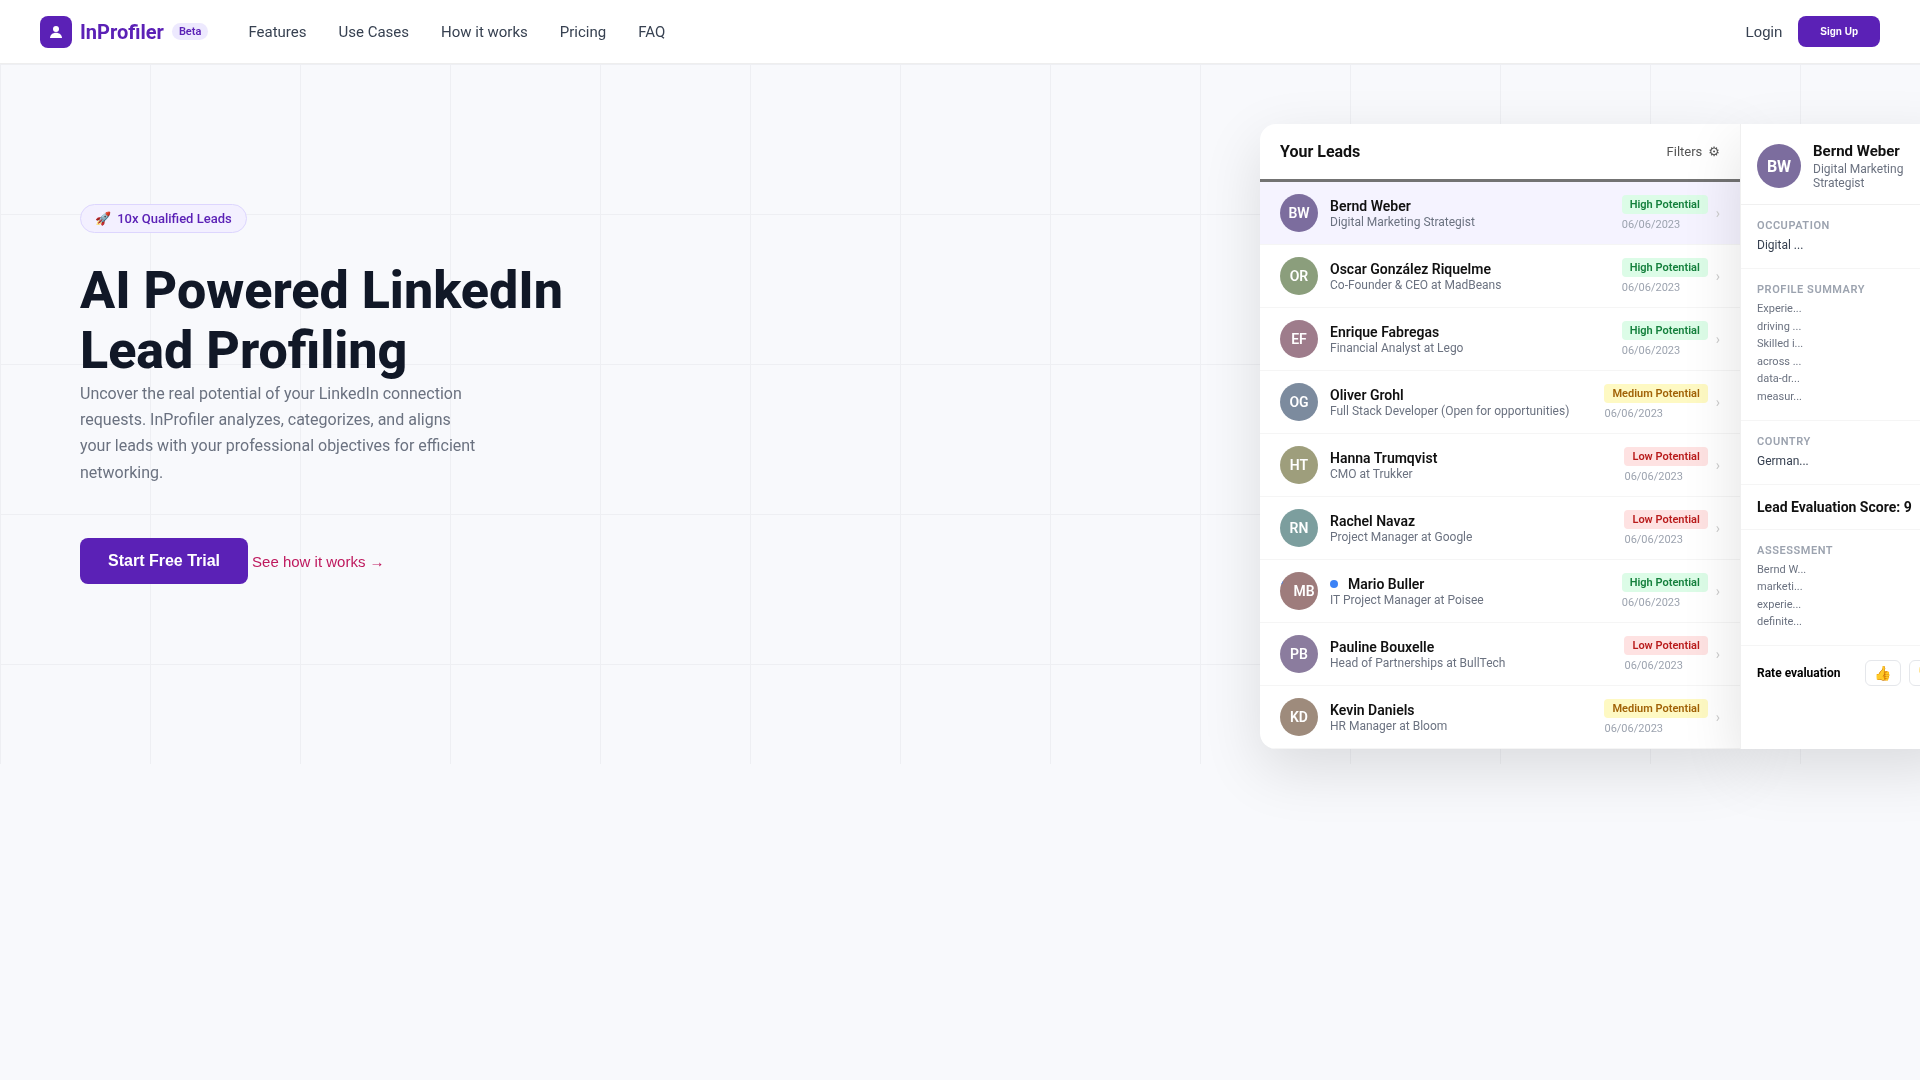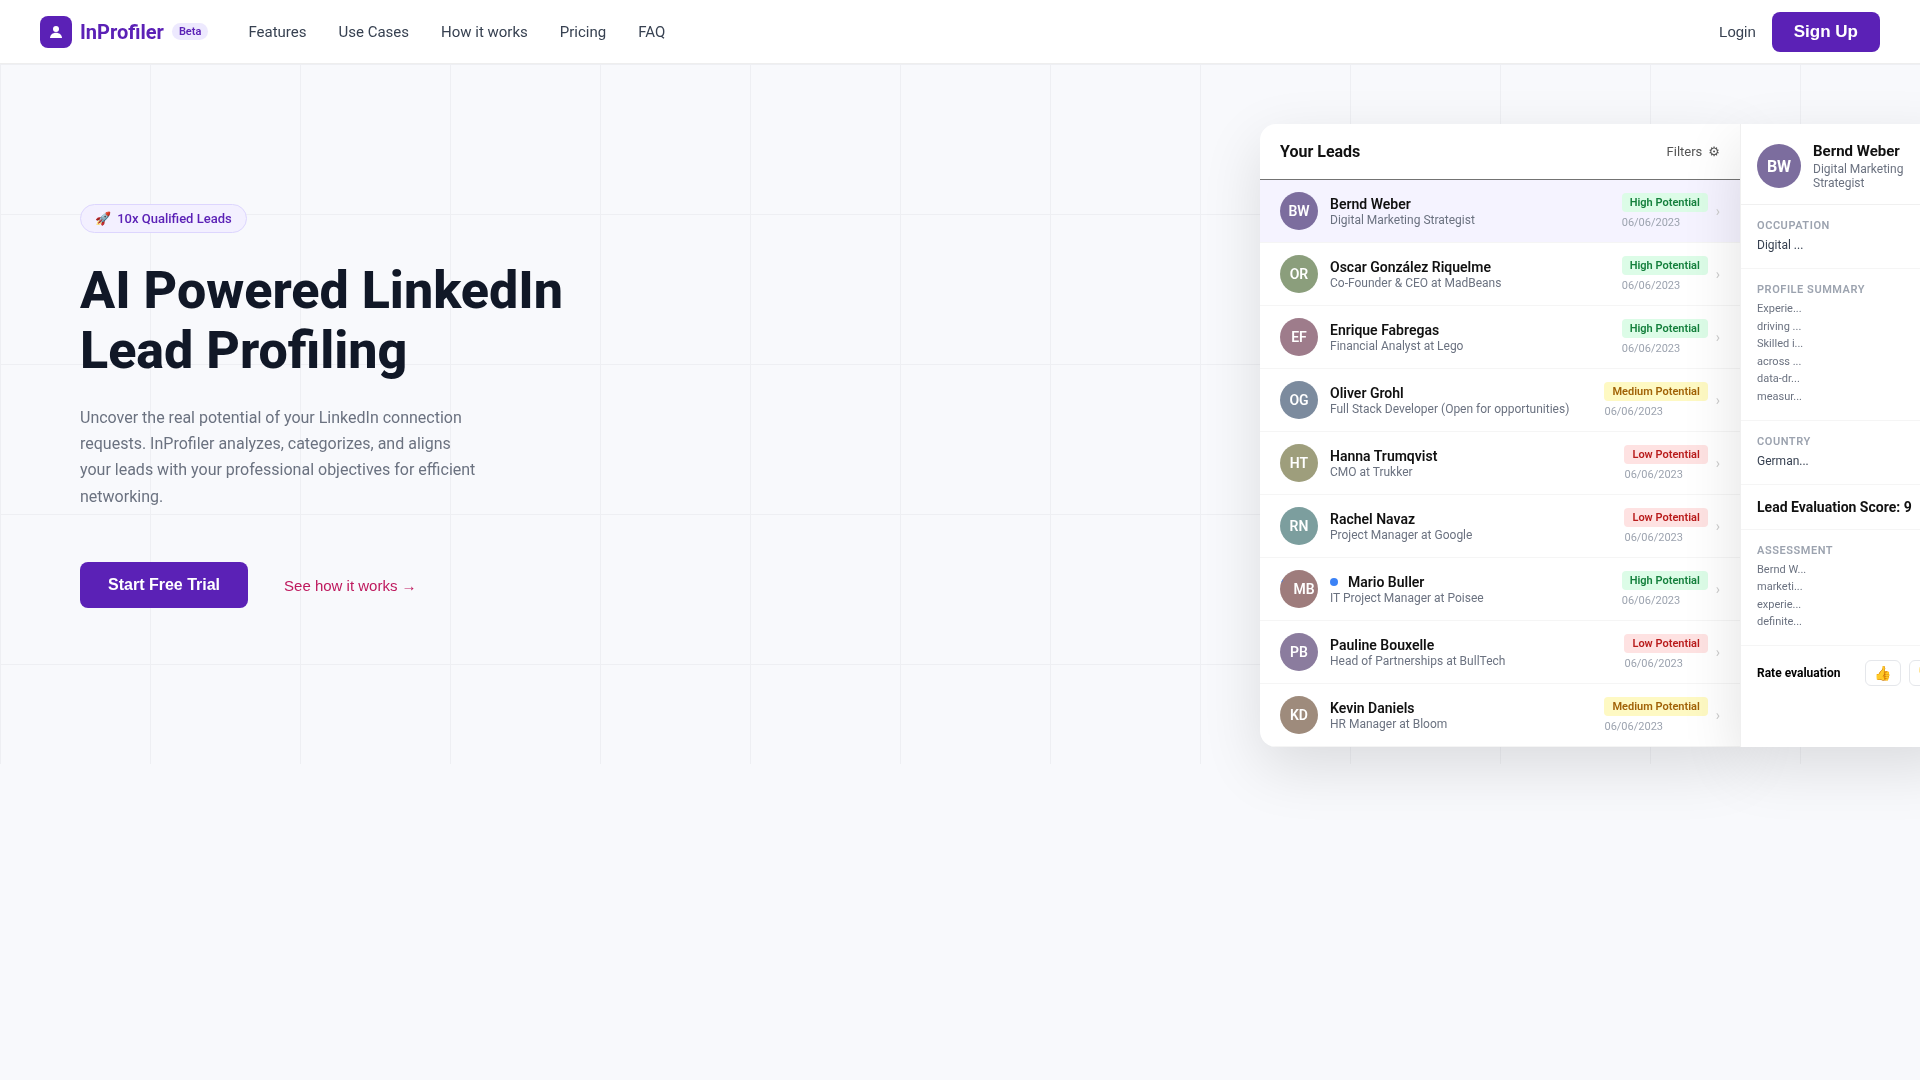--- a/index.html
+++ b/index.html
@@ -14,29 +14,29 @@
     .nav-left { display: flex; align-items: center; gap: 40px; }
     .logo-wrap { display: flex; align-items: center; gap: 8px; }
     .logo-icon { width: 32px; height: 32px; background: #5b21b6; border-radius: 8px; display: flex; align-items: center; justify-content: center; }
     .logo-icon svg { width: 18px; height: 18px; fill: #fff; }
     .logo-text { font-size: 20px; font-weight: 700; color: #5b21b6; }
     .beta-badge { font-size: 11px; background: #ede9fe; color: #5b21b6; padding: 2px 7px; border-radius: 10px; font-weight: 600; text-align: center; }
     .nav-links { display: flex; align-items: center; gap: 32px; }
     .nav-link { font-size: 15px; color: #374151; text-decoration: none; cursor: pointer; }
     .nav-right { display: flex; align-items: center; gap: 16px; }
     .btn-login { font-size: 15px; color: #374151; cursor: pointer; background: none; border: none; }
-    .btn-signup { background: #5b21b6; color: #fff; border: none; border-radius: 8px; padding: 10px 22px; font-size: 17px; font-weight: 600; cursor: pointer; }
+    .btn-signup { background: #5b21b6; color: #fff; border: none; border-radius: 8px; padding: 10px 22px; font-size: 10px; font-weight: 600; cursor: pointer; }
 
     
     .hero { display: flex; align-items: flex-start; padding: 80px 80px 0 80px; min-height: 700px; position: relative; }
     .hero-left { flex: 0 0 500px; padding-top: 60px; }
     .badge-pill { display: inline-flex; align-items: center; gap: 6px; background: #f3f0ff; border: 1px solid #ddd6fe; border-radius: 20px; padding: 6px 14px; font-size: 13px; color: #5b21b6; font-weight: 500; margin-bottom: 28px; }
-    .hero-title { font-size: 52px; font-weight: 800; color: #111827; line-height: 1.15; margin-bottom: 24px; }
+    .hero-title { font-size: 52px; font-weight: 800; color: #111827; line-height: 1.15; }
     .hero-desc { font-size: 16px; color: #6b7280; line-height: 1.65; max-width: 400px; margin-bottom: 52px; }
-    .hero-actions { display: flex; align-items: center; gap: 36px; }
+    .hero-actions { display: flex; align-items: center; gap: 4px; }
     .btn-trial { background: #5b21b6; color: #fff; border: none; border-radius: 8px; padding: 14px 28px; font-size: 16px; font-weight: 600; cursor: pointer; }
     .btn-see-how { font-size: 15px; color: #be185d; cursor: pointer; background: none; border: none; display: flex; align-items: center; gap: 4px; }
 
     
     .grid-bg {
       position: absolute; top: 0; left: 0; right: 0; bottom: 0;
       pointer-events: none; z-index: 0;
       background-image:
         linear-gradient(to right, #e5e7eb 1px, transparent 1px),
         linear-gradient(to bottom, #e5e7eb 1px, transparent 1px);
@@ -50,21 +50,21 @@
       display: flex; gap: 0; z-index: 10;
     }
     .leads-panel {
       width: 480px; background: #fff;
       border-radius: 16px 0 0 16px;
       box-shadow: 0 20px 60px rgba(0,0,0,0.12);
       overflow: hidden;
     }
     .leads-header {
       display: flex; align-items: center; justify-content: space-between;
-      padding: 18px 20px; border-bottom: 1px solid #737373;
+      padding: 18px 20px; border-bottom: 3px solid #737373;
     }
     .leads-title { font-size: 16px; font-weight: 700; color: #111; }
     .filters-btn { display: flex; align-items: center; gap: 6px; font-size: 13px; color: #555; cursor: pointer; }
 
     .lead-item {
       display: flex; align-items: center; padding: 12px 20px;
       border-bottom: 1px solid #f5f5f5; cursor: pointer;
       transition: background 0.15s;
     }
     .lead-item.selected { background: #f5f3ff; }

